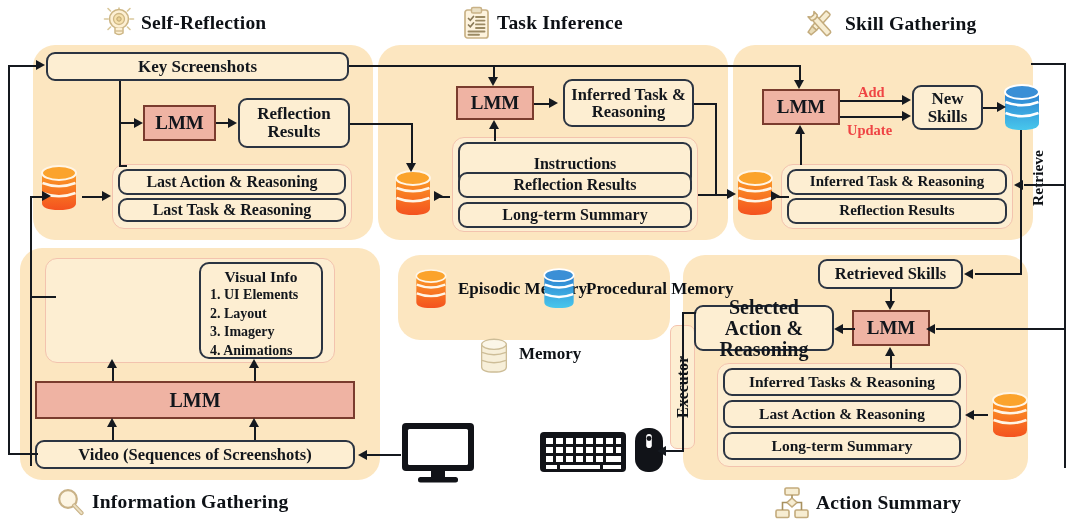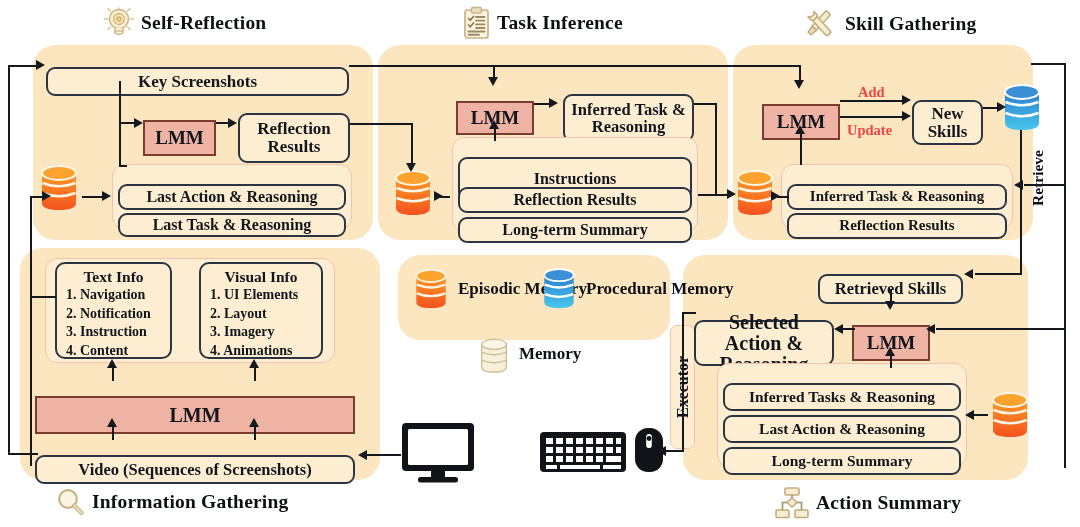--- a/index.html
+++ b/index.html
@@ -8,21 +8,21 @@
   #stage{position:relative;width:1080px;height:527px;background:#fff;}
 
   
   .panel{position:absolute;background:#fce6c0;border-radius:22px;}
 
   
   .box{position:absolute;box-sizing:border-box;background:#fdeed2;
        border:2.2px solid #2b3442;border-radius:9px;
        display:flex;align-items:center;justify-content:center;
        font-weight:bold;color:#12161c;text-align:center;line-height:1.05;
-       font-family:"Liberation Serif","DejaVu Serif",serif;margin-top:15px;}
+       font-family:"Liberation Serif","DejaVu Serif",serif;}
   .box.lmm{background:#efb3a3;border-color:#7a3c2e;border-radius:0;}
   .group{position:absolute;box-sizing:border-box;background:#fdeed2;
          border:1.6px solid #f3c3ae;border-radius:12px;}
   .listbox{position:absolute;box-sizing:border-box;background:#fdeed2;
            border:2.2px solid #2b3442;border-radius:10px;
            padding:4px 6px;color:#12161c;font-weight:bold;}
   .listbox .ttl{text-align:center;font-size:15.5px;line-height:1.15;}
   .listbox .li{font-size:14px;line-height:1.34;text-align:left;padding-left:3px;}
 
   
@@ -244,27 +244,20 @@
           <path d="M5.5 31 Q22 37.5 38.5 31"></path>
       </g>
       <ellipse cx="22" cy="10" rx="17" ry="7" fill="none" stroke="#ffffff" stroke-width="2"></ellipse>
     </svg>
   </div>
 
   <div class="vert-plain" style="left:1029px;top:150px;">Retrieve</div>
 
   <div class="group" style="left:45px;top:258px;width:290px;height:105px;"></div>
 
-  <div class="listbox" style="left:55px;top:262px;width:117px;height:97px;">
-    <div class="ttl">Text Info</div>
-    <div class="li">1. Navigation</div>
-    <div class="li">2. Notification</div>
-    <div class="li">3. Instruction</div>
-    <div class="li">4. Content</div>
-  </div>
 
   <div class="listbox" style="left:199px;top:262px;width:124px;height:97px;">
     <div class="ttl">Visual Info</div>
     <div class="li">1. UI Elements</div>
     <div class="li">2. Layout</div>
     <div class="li">3. Imagery</div>
     <div class="li">4. Animations</div>
   </div>
 
   <div class="box lmm" style="left:35px;top:381px;width:320px;height:38px;font-size:20px;">LMM</div>

